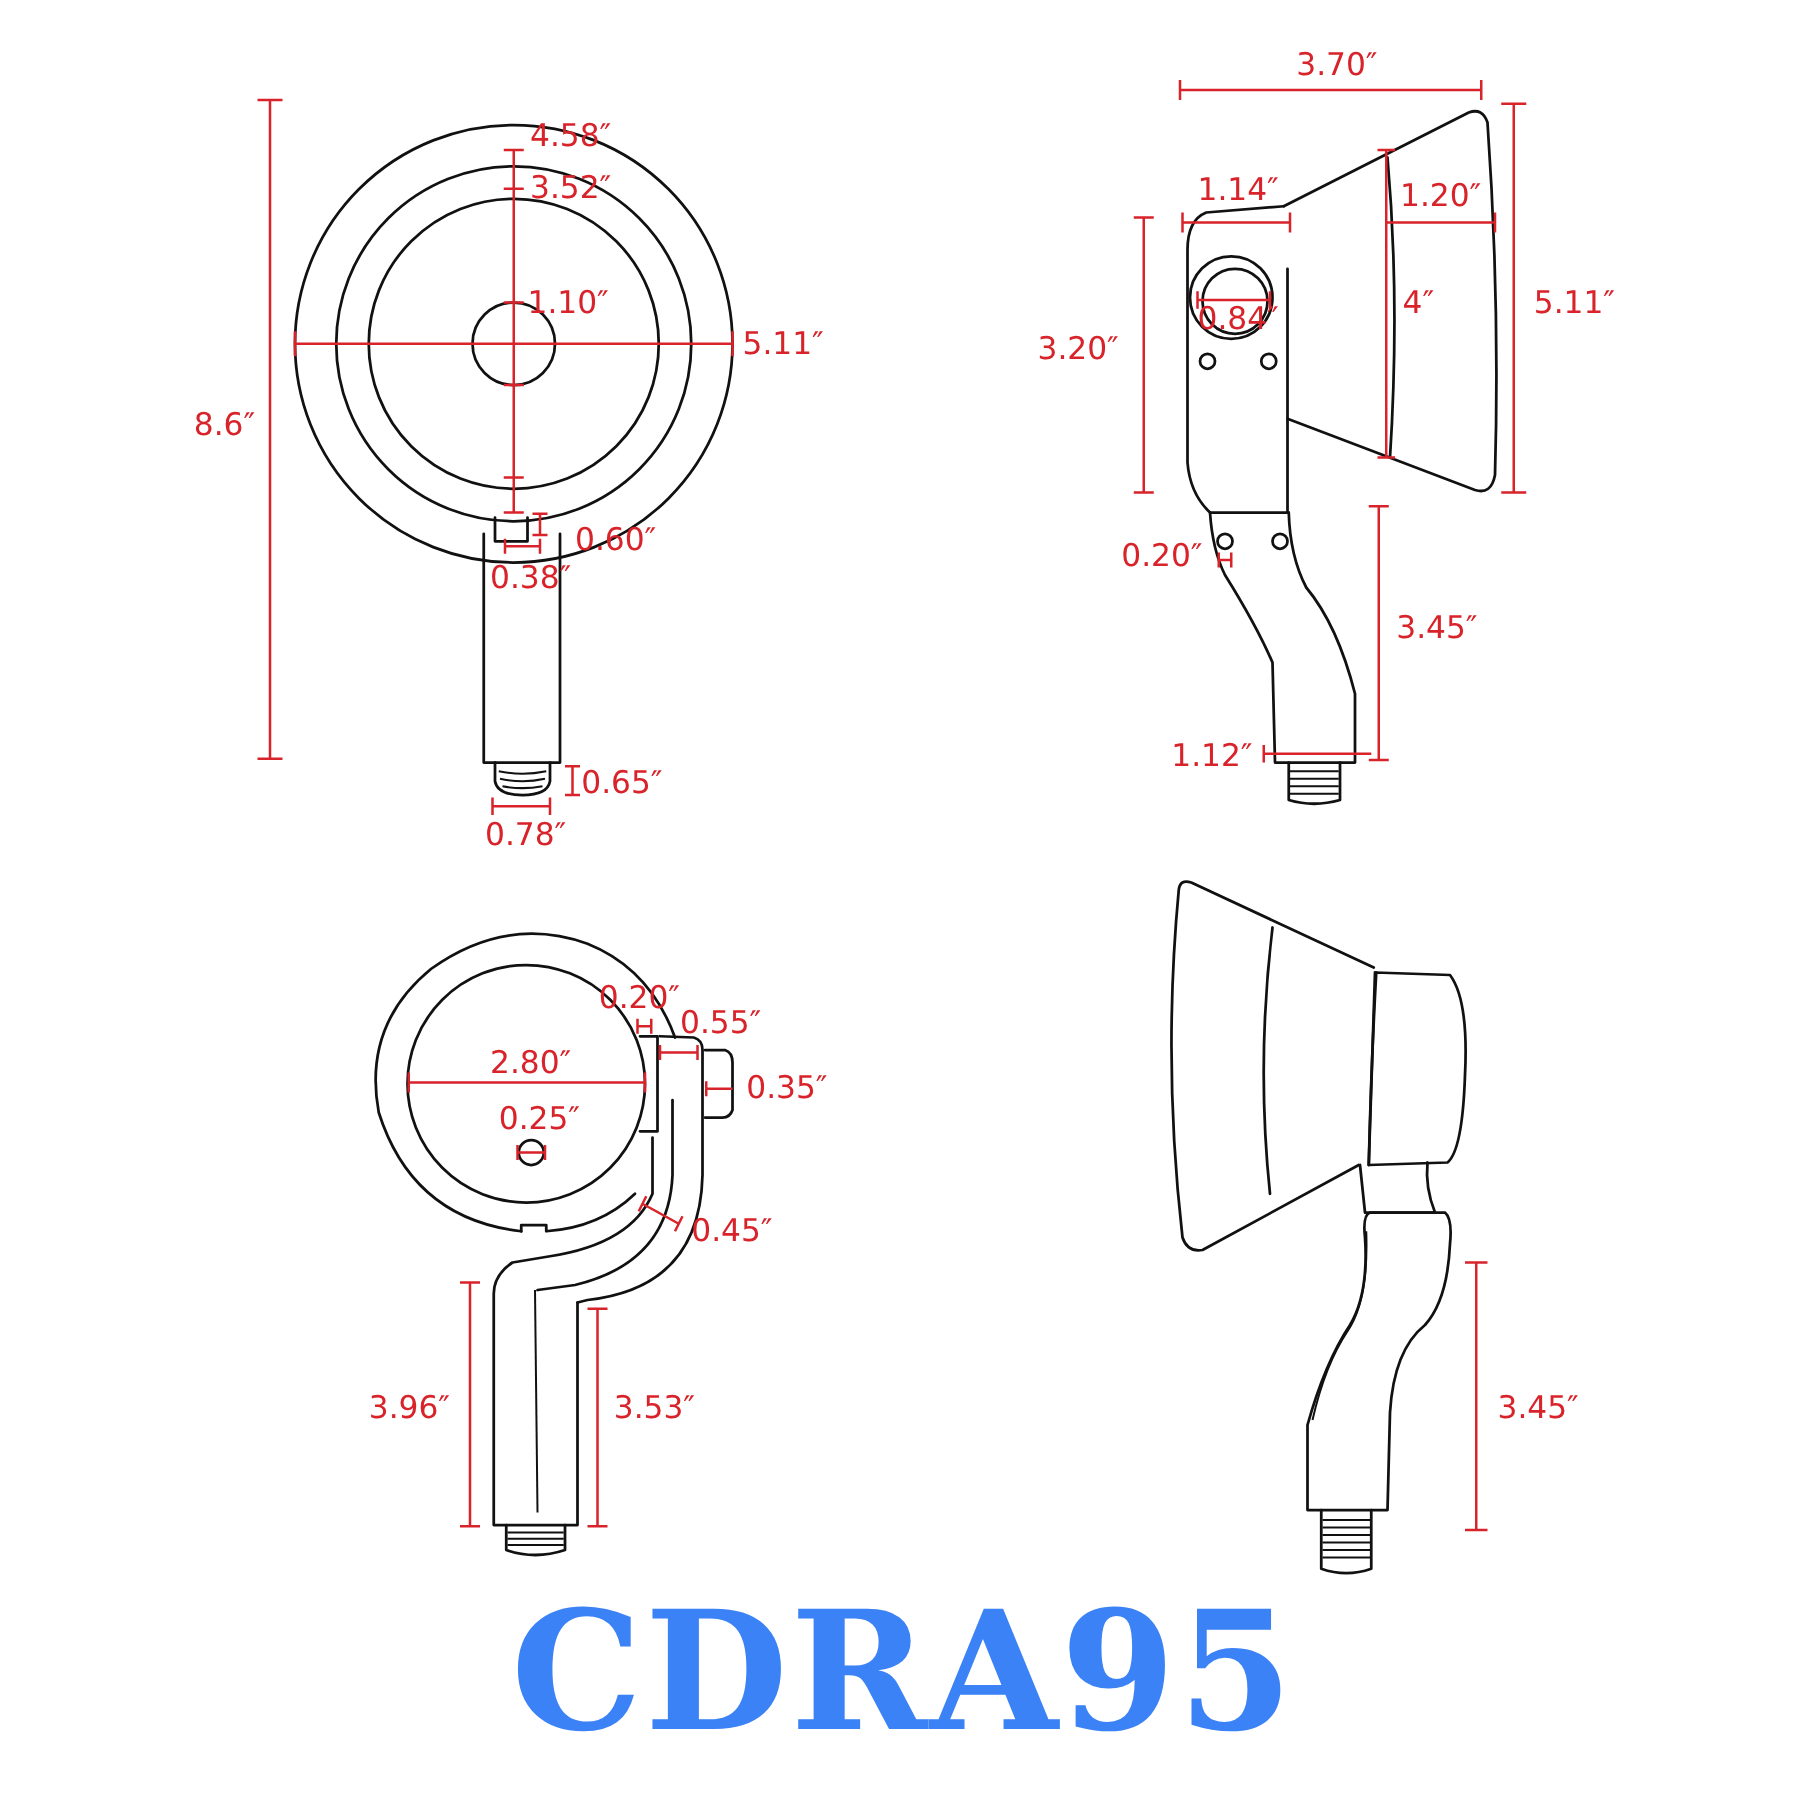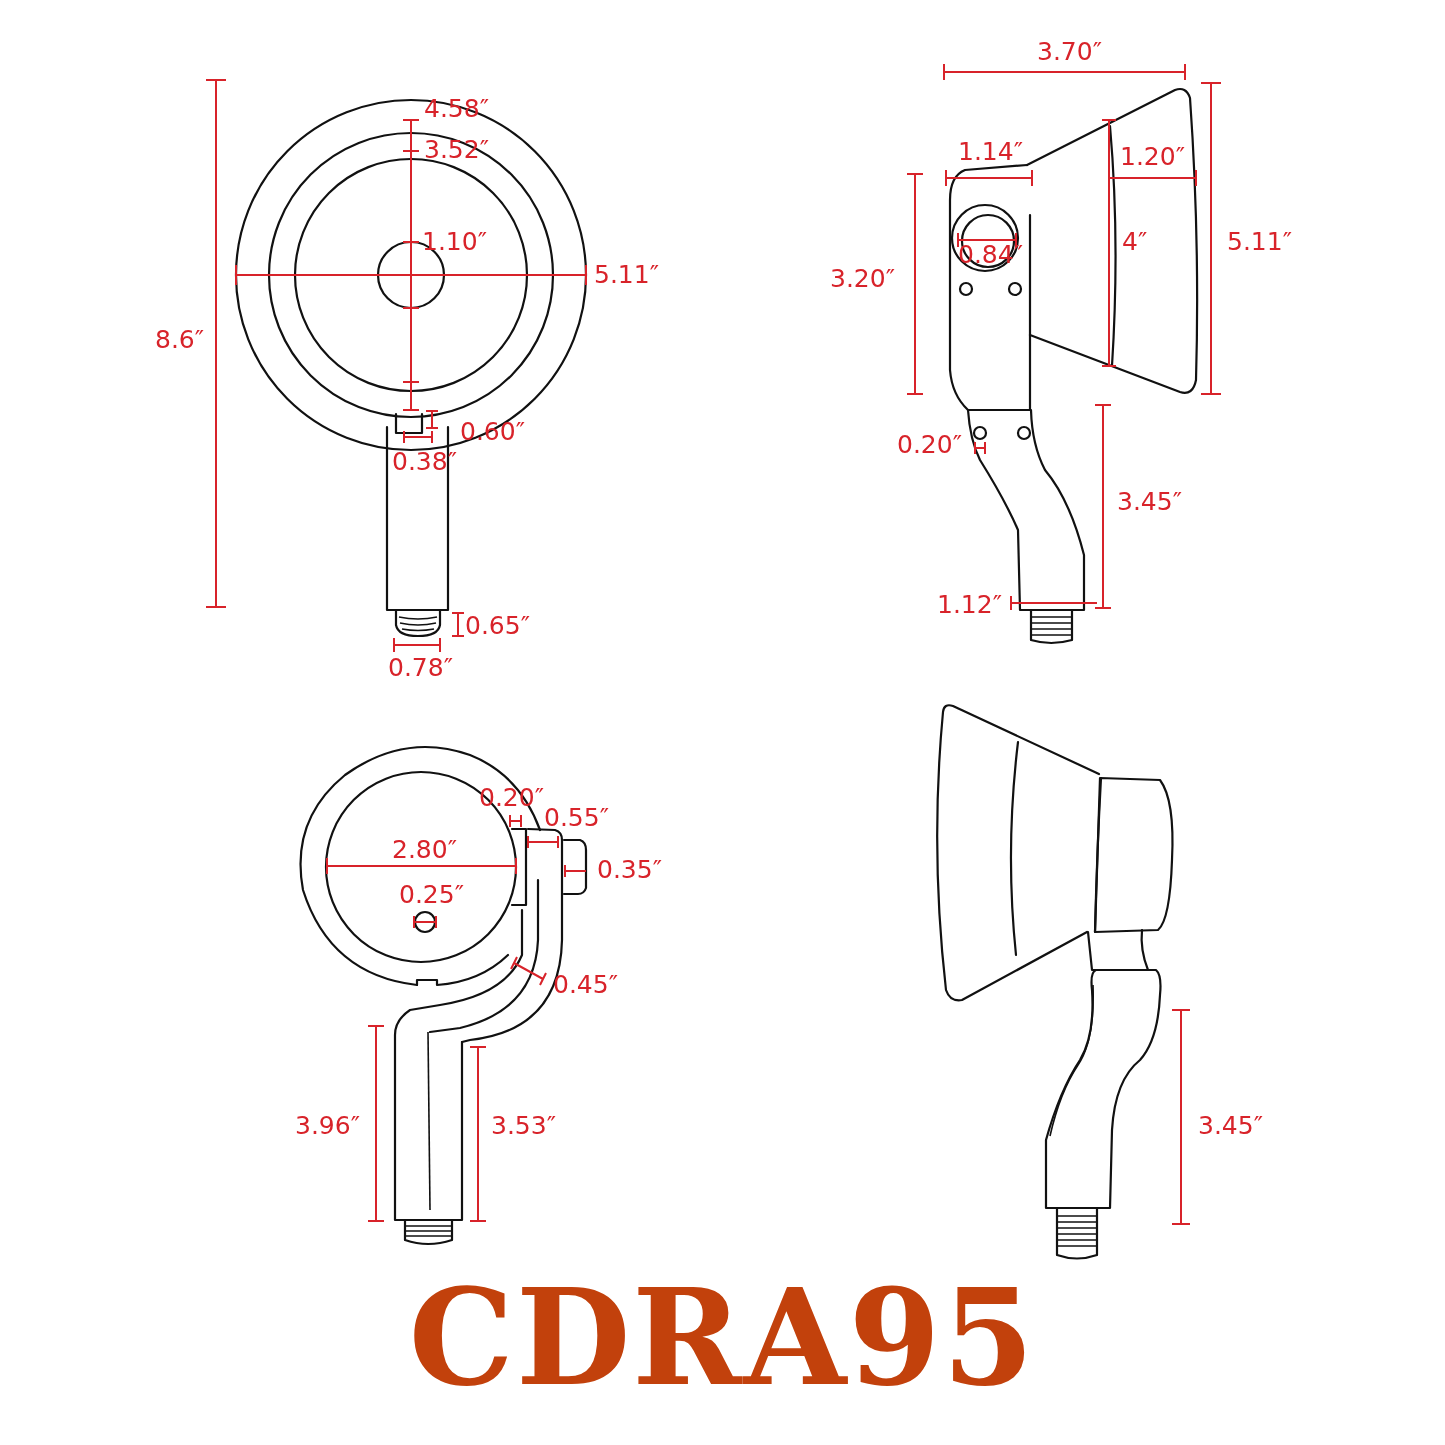--- a/index.html
+++ b/index.html
@@ -5,21 +5,21 @@
     html, body { margin: 0; padding: 0; background: #ffffff; }
     body { width: 1445px; height: 1445px; position: relative; overflow: hidden; }
     #drawing { position: absolute; left: 0; top: 0; width: 1445px; height: 1445px; }
     .ol { fill: none; stroke: #111111; stroke-width: 2.2; stroke-linejoin: round; stroke-linecap: round; }
     .ol-thin { fill: none; stroke: #111111; stroke-width: 1.6; }
     .dim { fill: none; stroke: #d8232a; stroke-width: 2; }
     .dim-label { fill: #d8232a; font-family: "DejaVu Sans", sans-serif; font-size: 25px; }
     .title {
       position: absolute; left: 0; top: 1272px; width: 1445px; text-align: center;
       font-family: "DejaVu Serif", serif; font-weight: bold; font-size: 132px;
-      color: #c2410c; letter-spacing: 2px; line-height: 1;
+      color: #3b82f6; letter-spacing: 2px; line-height: 1;
     }
   </style>
 </head>
 <body>
 
 <svg id="drawing" viewBox="0 0 1445 1445" xmlns="http://www.w3.org/2000/svg">
 
   <g>
     <circle class="ol" cx="411" cy="275" r="175"></circle>
     <circle class="ol" cx="411" cy="275" r="142"></circle>

